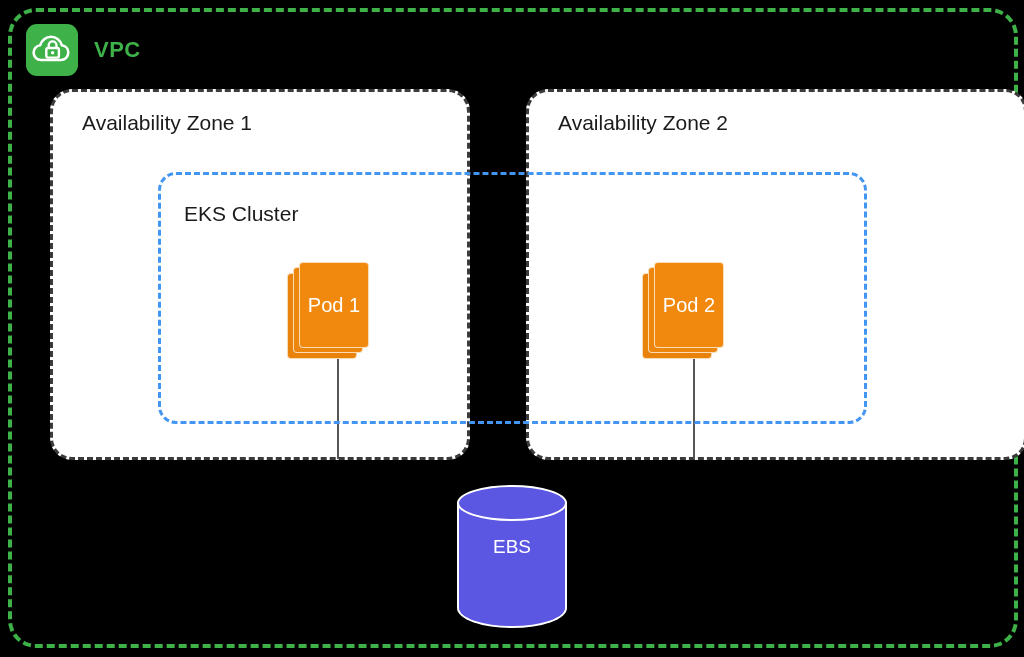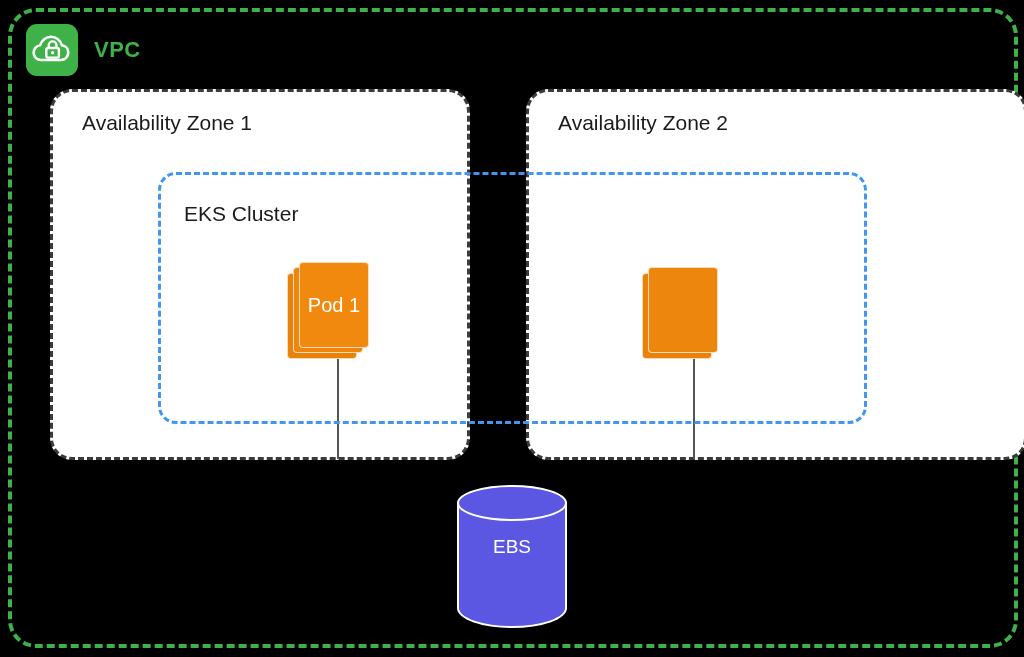--- a/index.html
+++ b/index.html
@@ -178,20 +178,23 @@
     <div class="pod-layer back"></div>
     <div class="pod-layer mid"></div>
     <div class="pod-layer front">
       <span class="pod-text">Pod 1</span>
     </div>
   </div>
 
   <div class="pod p2">
     <div class="pod-layer back"></div>
     <div class="pod-layer mid"></div>
+    <div class="pod-layer front">
+      <span class="pod-text">Pod 2</span>
+    </div>
   </div>
 
   <div class="ebs">
     <div class="ebs-top"></div>
     <div class="ebs-body"></div>
     <div class="ebs-label">
       <span>EBS</span>
     </div>
   </div>
 

